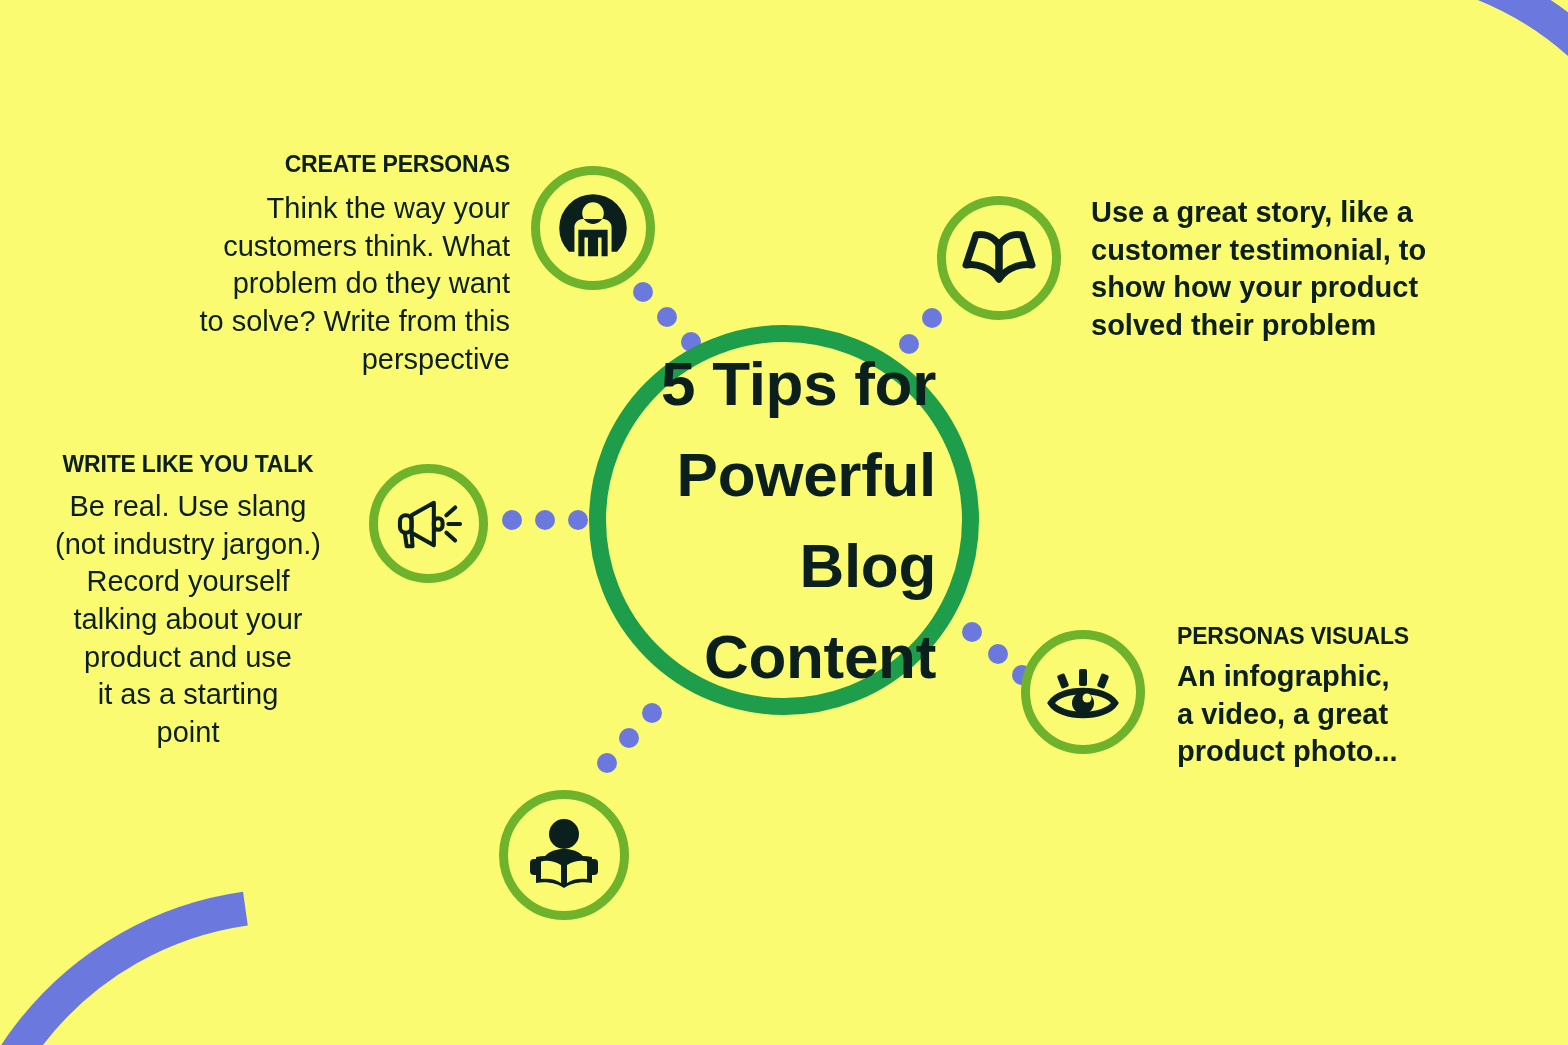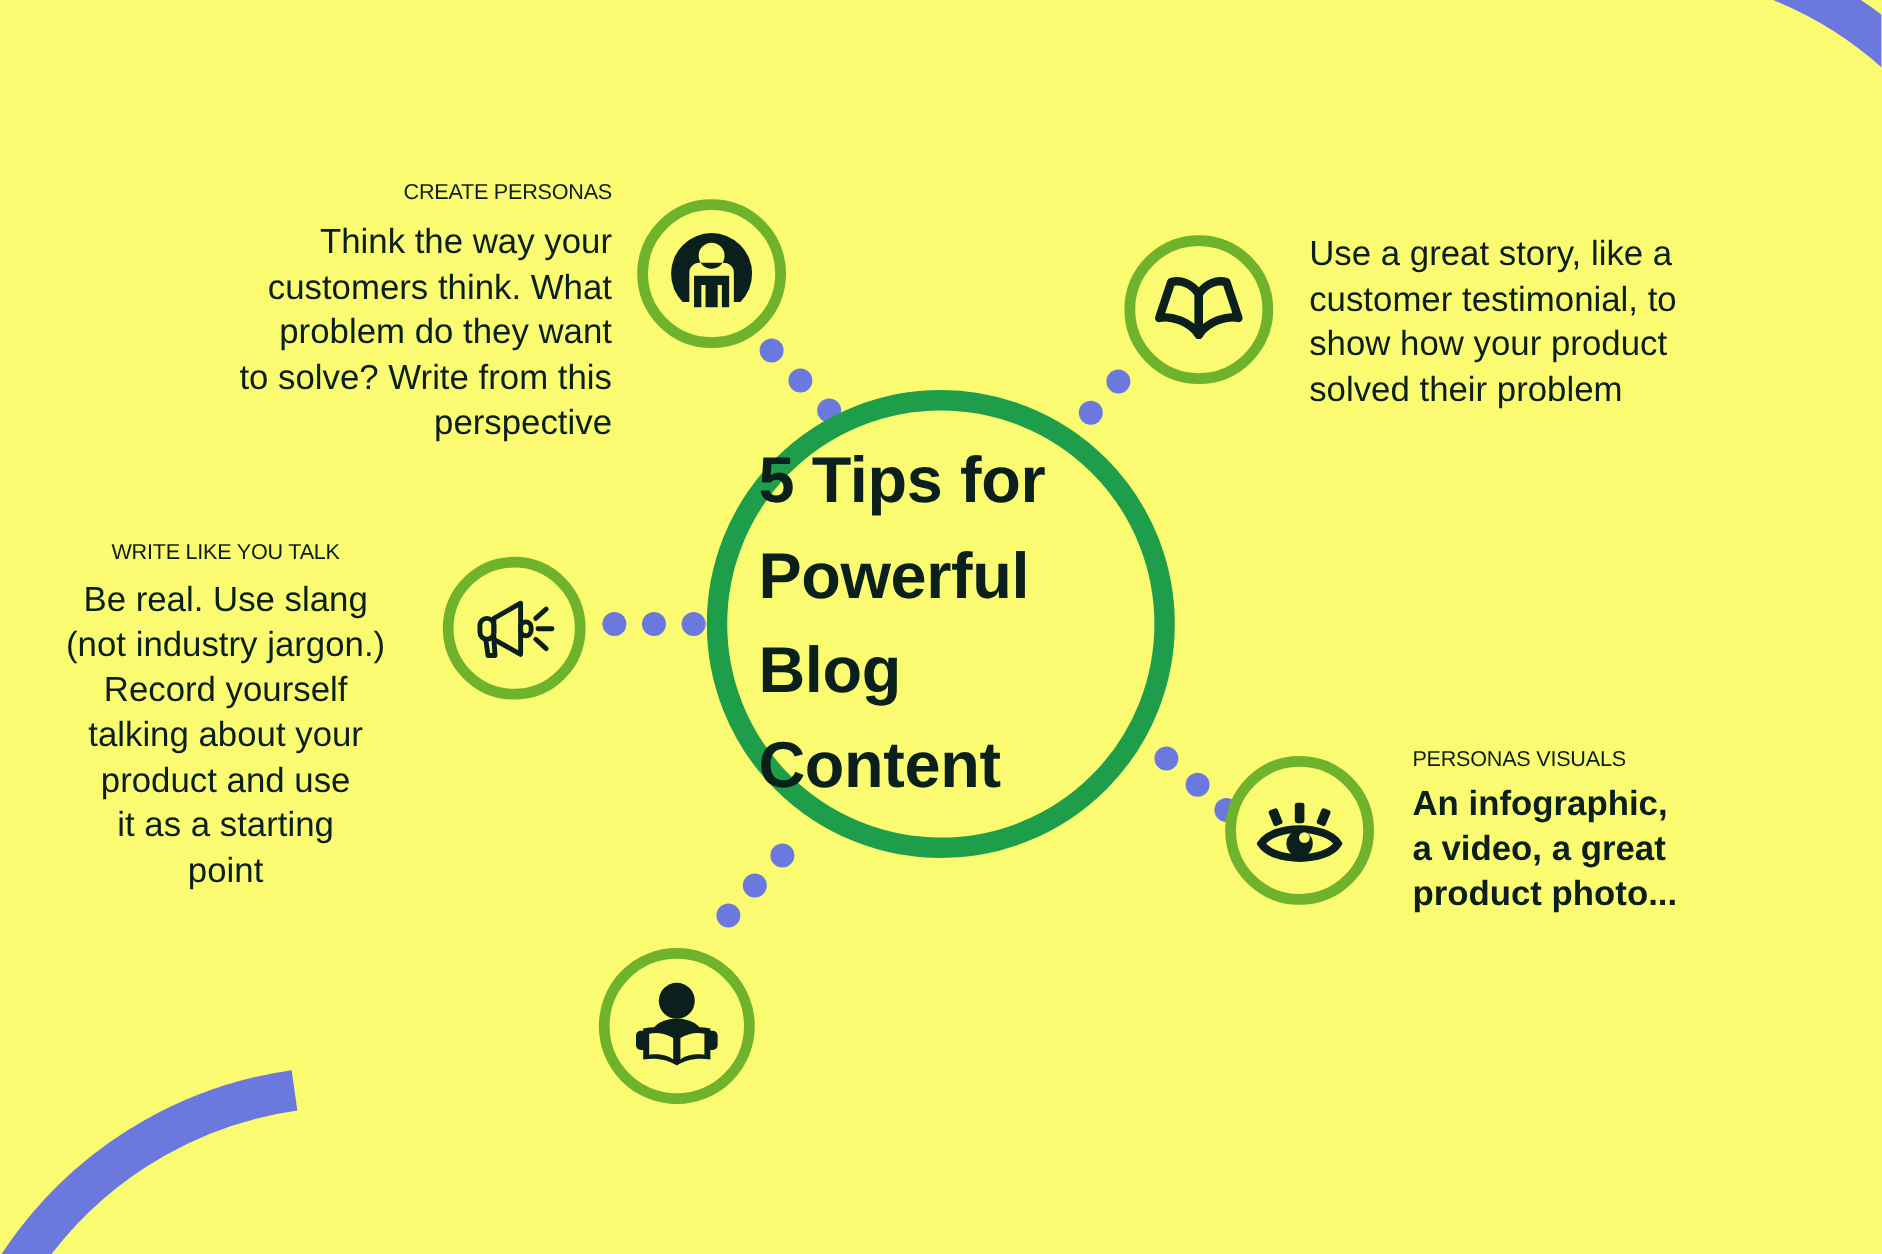--- a/index.html
+++ b/index.html
@@ -42,24 +42,24 @@
     width: 390px;
     height: 390px;
     border-radius: 50%;
     border: 17px solid #1E9E4A;
     box-sizing: border-box;
     display: flex;
     align-items: center;
     justify-content: center;
   }
   .hub-title {
-    font-size: 54px;
+    font-size: 62px;
     font-weight: 700;
     line-height: 1.47;
-    text-align: left;
+    text-align: right;
     color: #0B1F1C;
     letter-spacing: -0.3px;
     white-space: pre-line;
     padding: 0 26px;
   }
 
   
   .bubble {
     position: absolute;
     border-radius: 50%;
@@ -68,40 +68,40 @@
     background: #FBFB72;
     display: flex;
     align-items: center;
     justify-content: center;
   }
   .bubble svg { display: block; }
 
   
   .block { position: absolute; color: #0B1F1C; }
   .block .heading {
-    font-size: 18px;
-    font-weight: 400;
+    font-size: 23px;
+    font-weight: 700;
     letter-spacing: -0.2px;
     line-height: 1.22;
     white-space: pre-line;
   }
   .block .body {
     font-size: 29px;
     font-weight: 400;
     line-height: 1.3;
     white-space: pre-line;
   }
   .align-right { text-align: right; }
   .align-left  { text-align: left; }
 
   #blk-personas { left: 120px;  top: 150px;  width: 390px; }
   #blk-personas .body { margin-top: 12px; }
 
   #blk-story    { left: 1091px; top: 190px;  width: 350px; }
-  #blk-story .body { margin-top: 4px; }
+  #blk-story .body { margin-top: 4px; font-weight: bold; }
 
   #blk-talk     { left: 28px;   top: 450px;  width: 320px; text-align: center; }
   #blk-talk .body { margin-top: 10px; }
 
   #blk-visuals  { left: 1177px; top: 622px;  width: 300px; }
   #blk-visuals .body { margin-top: 8px; font-weight: bold; }
 
   #blk-easy     { left: 659px;  top: 830px;  width: 420px; }
   #blk-easy .body { margin-top: 20px; }
 </style>

